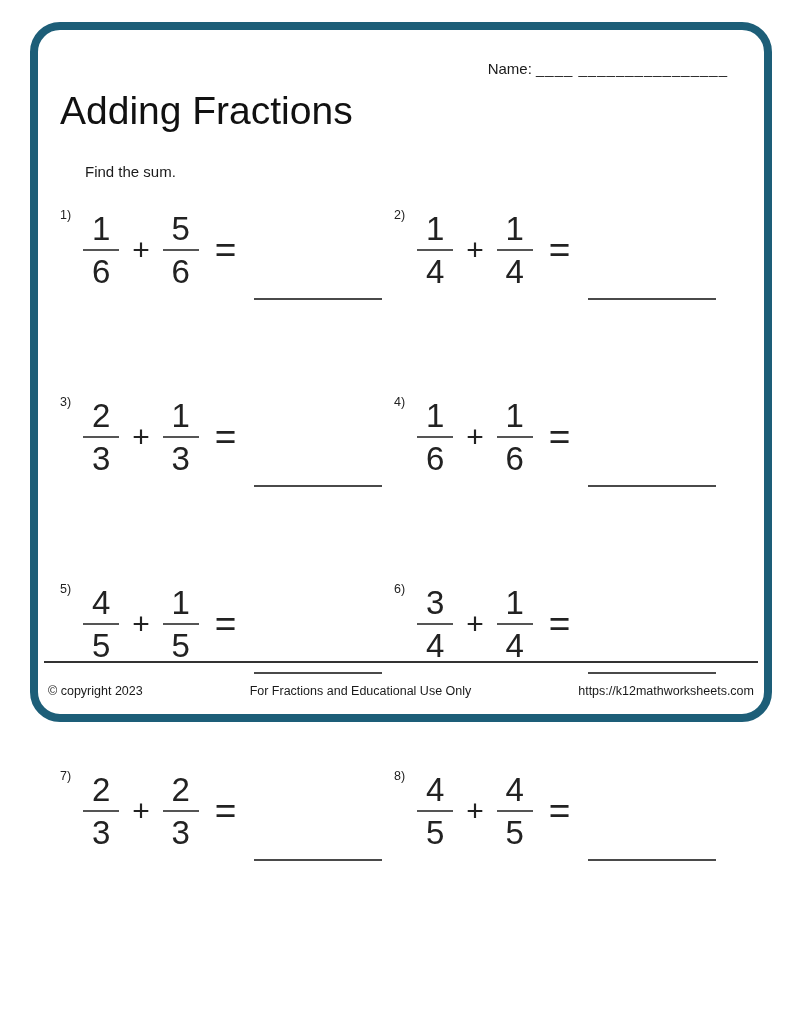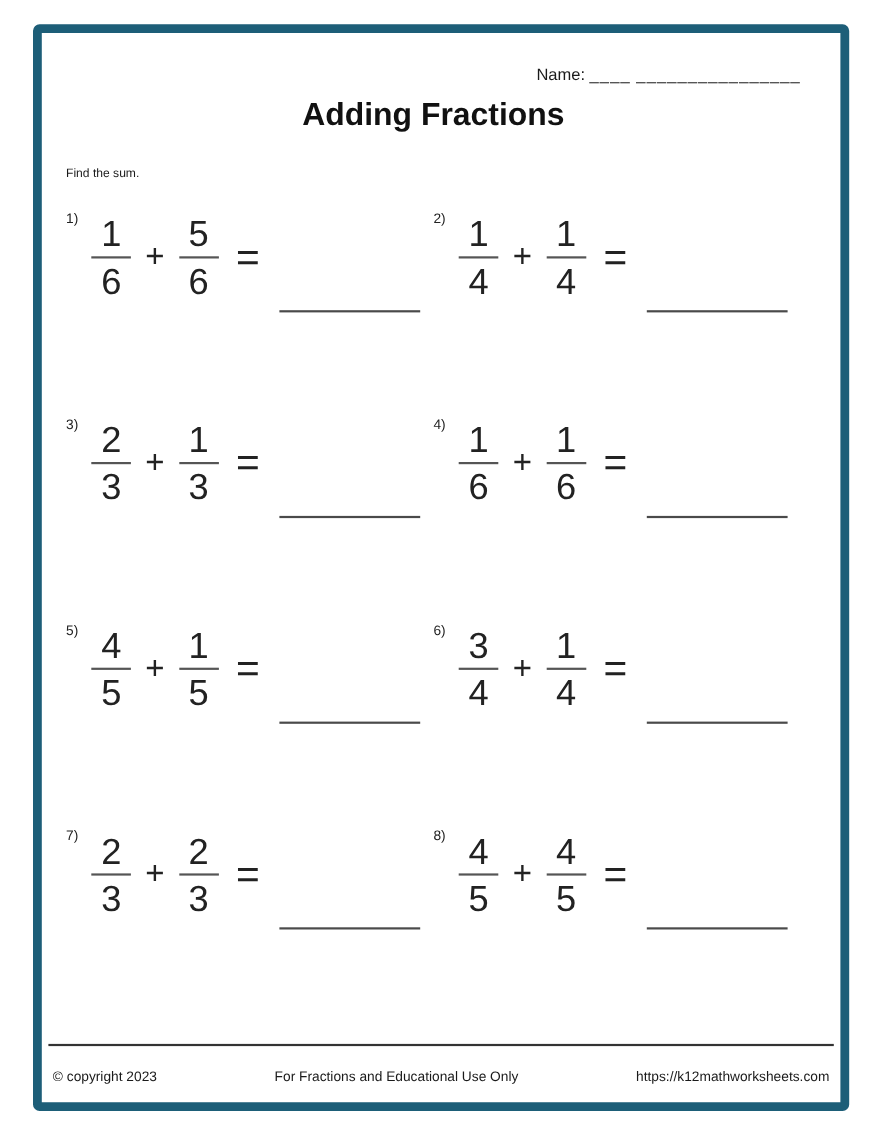--- a/index.html
+++ b/index.html
@@ -7,51 +7,51 @@
     width: 800px; height: 1035px;
     background: #ffffff;
     font-family: "Liberation Sans", "DejaVu Sans", sans-serif;
     color: #1a1a1a;
     position: relative;
     overflow: hidden;
   }
   .sheet {
     position: absolute;
     left: 30px; top: 22px;
-    width: 742px; height: 988px;
+    width: 742px; height: 700px;
     box-sizing: border-box;
     border: 8px solid #1d5e78;
-    border-radius: 6px;
+    border-radius: 30px;
     background: #ffffff;
   }
   .content { padding: 0 36px 0 22px; }
 
   .name-row {
     margin-top: 30px;
     text-align: right;
     font-size: 15px;
     color: #1a1a1a;
   }
   .name-row .name-blank {
     letter-spacing: 1px;
     color: #222;
   }
 
   .title {
     margin-top: 12px;
-    text-align: center;
-    font-size: 29px;
-    font-weight: bold;
+    font-size: 39px;
+    font-weight: normal;
     color: #111;
   }
 
   .instruction {
     margin-top: 30px;
-    font-size: 11px;
-    color: #1a1a1a;
+    font-size: 15px;
+    color: #1a1a1a;
+    margin-left: 25px;
   }
 
   .problems-grid {
     display: grid;
     grid-template-columns: 1fr 1fr;
     margin-top: 28px;
     row-gap: 107px;
   }
 
   .problem { display: flex; align-items: flex-start; }

